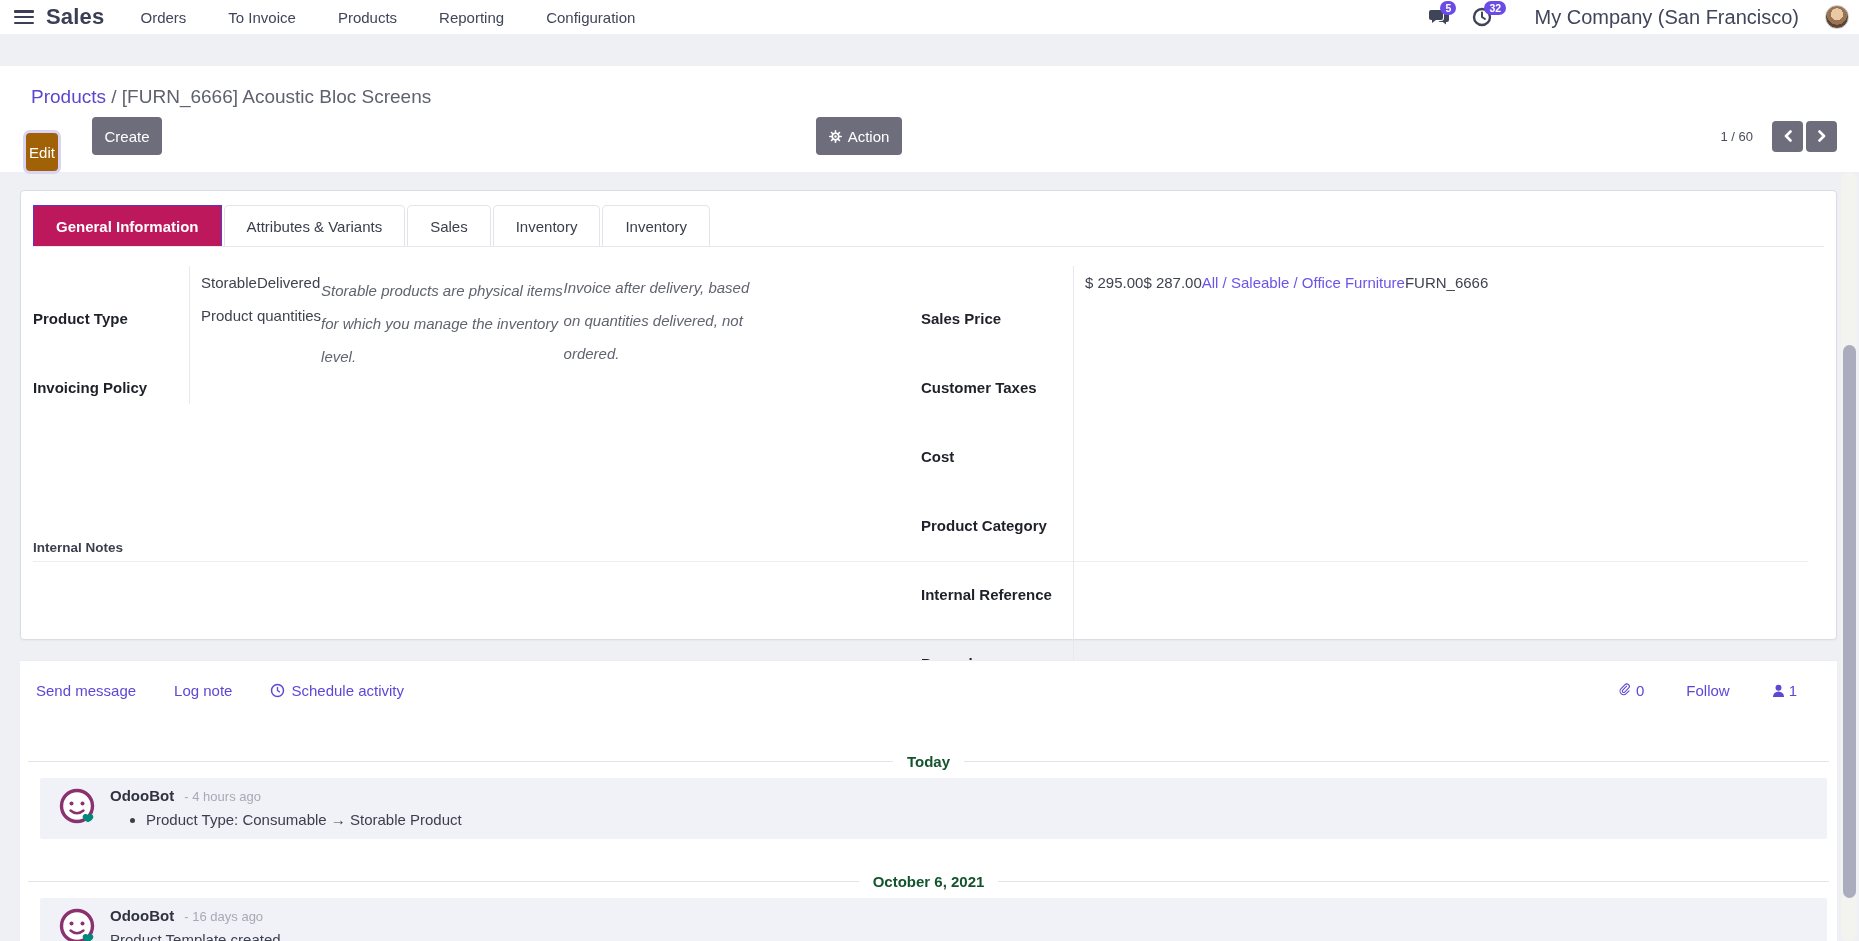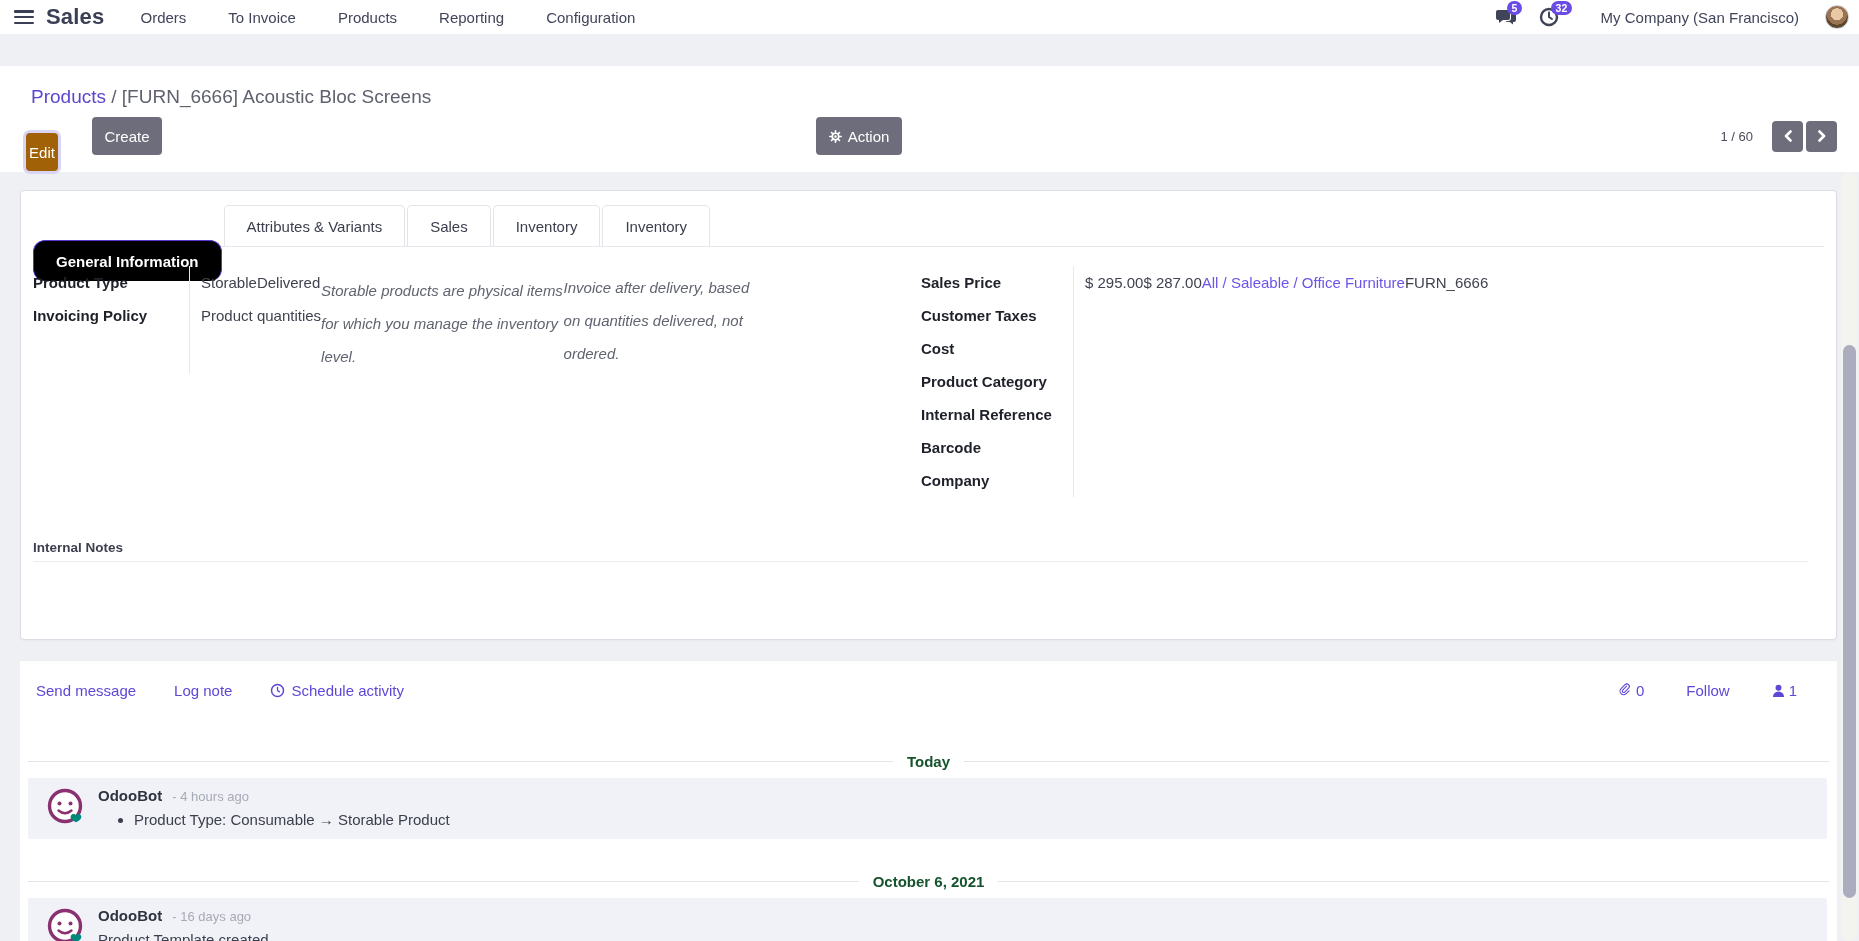--- a/index.html
+++ b/index.html
@@ -8,47 +8,47 @@
 
   
   .topbar { position:absolute; top:0; left:0; width:1859px; height:34px; background:#fff; display:flex; align-items:center; padding:0 10px; z-index:5; }
   .hamburger { width:20px; height:14px; display:flex; flex-direction:column; justify-content:space-between; margin:0 12px 0 4px; cursor:pointer; }
   .hamburger span { display:block; height:2.5px; background:#3a3f55; border-radius:1px; }
   .app-name { font-size:22px; font-weight:600; color:#3a3f55; letter-spacing:.2px; margin-right:36px; cursor:pointer; }
   .nav-item { font-size:15px; color:#41455a; margin-right:42px; cursor:pointer; }
   .systray { margin-left:auto; display:flex; align-items:center; }
   .tray-icon { position:relative; margin-right:22px; cursor:pointer; width:22px; height:20px; }
   .badge { position:absolute; top:-6px; left:12px; background:#6a4be5; color:#fff; font-size:10.5px; font-weight:700; border-radius:9px; padding:1.5px 5px; line-height:1; }
-  .company-name { font-size:15px; color:#41455a; margin:0 26px 0 18px; cursor:pointer; }
+  .company-name { font-size:20px; color:#41455a; margin:0 26px 0 18px; cursor:pointer; }
   .avatar { width:24px; height:24px; border-radius:50%; background:radial-gradient(circle at 50% 38%, #e9c9a5 0 34%, #9a7352 35% 58%, #5d4630 59%); border:1px solid #cfd0d8; cursor:pointer; }
 
   
   .control-panel { position:absolute; top:66px; left:0; width:1859px; height:106px; background:#fff; }
   .breadcrumb { position:absolute; top:20px; left:31px; font-size:19px; }
   .breadcrumb .parent { color:#5a47cf; cursor:pointer; }
   .breadcrumb .sep, .breadcrumb .current { color:#5f626e; }
   .btn { display:inline-flex; align-items:center; justify-content:center; height:38px; border:none; border-radius:4px; font-size:15px; font-family:inherit; color:#fff; cursor:pointer; }
   .btn-edit { position:absolute; top:67px; left:26px; width:32px; background:#a16207; box-shadow:0 0 0 3px #d9d4f4; }
   .btn-create { position:absolute; top:51px; left:92px; width:70px; background:#6e6d7b; }
   .btn-action { position:absolute; top:51px; left:816px; width:86px; background:#6e6d7b; gap:6px; }
   .pager { position:absolute; top:51px; right:22px; display:flex; align-items:center; height:38px; }
   .pager-value { font-size:13px; color:#4a4d5a; margin-right:16px; }
   .pager-btn { width:31px; height:31px; background:#6e6d7b; border:none; border-radius:4px; margin-left:3px; display:inline-flex; align-items:center; justify-content:center; cursor:pointer; }
 
   
   .sheet { position:absolute; top:190px; left:20px; width:1817px; height:450px; background:#fff; border:1px solid #dcdce4; border-radius:4px; box-shadow:0 1px 2px rgba(40,40,60,.04); }
   .tabbar { position:absolute; top:14px; left:12px; right:12px; height:42px; display:flex; border-bottom:1px solid #e7e7ed; }
   .tab { height:41px; display:flex; align-items:center; padding:0 22px; font-size:15px; color:#3b3e4c; background:#fff; border:1px solid #e3e3ea; border-bottom:none; border-radius:5px 5px 0 0; margin-right:2px; cursor:pointer; }
-  .tab.active { background:#000000; color:#fff; font-weight:700; border-color:#5736d2; border-radius:12px;margin-top:35px; }
+  .tab.active { background:#be185d; color:#fff; font-weight:700; border-color:#5736d2; border-radius:0; }
 
   .fgroup { position:absolute; display:flex; }
   .fgroup .labels { display:flex; flex-direction:column; }
   .fgroup .values { flex:1; border-left:1px solid #e7e7ee; padding-left:11px; display:flex; flex-direction:row; }
   .frow { line-height:33px; font-size:15px; }
-  .flabel { font-weight:700; color:#1e2129; }
+  .flabel { font-weight:700; color:#1e2129;margin-top:36px; }
   .fvalue { color:#3f434f; min-height:33px; }
   .fhelp { font-style:italic; color:#60646f; }
   .link { color:#6d54e8; cursor:pointer; }
   .group-left { top:75px; left:12px; width:730px; }
   .group-left .labels { width:156px; }
   .group-right { top:75px; left:900px; width:630px; }
   .group-right .labels { width:152px; }
 
   .notes-label { position:absolute; top:349px; left:12px; font-size:13.5px; font-weight:700; color:#3c3f4e; }
   .notes-rule { position:absolute; top:370px; left:12px; right:28px; border-top:1px solid #ececf1; }
@@ -56,21 +56,21 @@
   
   .chatter { position:absolute; top:660px; left:20px; width:1817px; height:281px; background:#fff; }
   .chatter-topline { position:absolute; top:0; left:0; right:0; border-top:1px solid #ececf1; }
   .chatter-buttons { position:absolute; top:22px; left:16px; display:flex; align-items:flex-start; font-size:15px; color:#5d48d6; }
   .chatter-buttons .cbtn { margin-right:38px; cursor:pointer; display:flex; align-items:center; gap:6px; }
   .chatter-tools { position:absolute; top:22px; right:40px; display:flex; align-items:center; font-size:15px; color:#5d48d6; }
   .chatter-tools .tool { display:flex; align-items:center; gap:4px; margin-left:42px; cursor:pointer; }
   .divider { position:absolute; left:8px; right:8px; display:flex; align-items:center; }
   .divider:before, .divider:after { content:""; flex:1; border-top:1px solid #e3e4ea; }
   .divider span { padding:0 14px; font-size:15px; font-weight:700; color:#14532d; }
-  .msg { position:absolute; left:8px; right:10px; background:#f1f2f7; border-radius:2px; }
+  .msg { position:absolute; left:20px; right:10px; background:#f1f2f7; border-radius:2px; }
   .msg-avatar { position:absolute; top:9px; left:18px; }
   .msg-head { position:absolute; top:9px; left:70px; font-size:15px; }
   .msg-author { font-weight:700; color:#2f3240; }
   .msg-time { font-size:13px; color:#a6aab6; margin-left:6px; }
   .msg-body { position:absolute; top:33px; left:88px; font-size:15px; color:#3b3e4c; }
   .msg-body li { margin-left:18px; }
   .msg-body.plain { left:70px; }
   .divider-today { top:93px; }
   .msg-1 { top:118px; height:61px; }
   .divider-oct { top:213px; }

